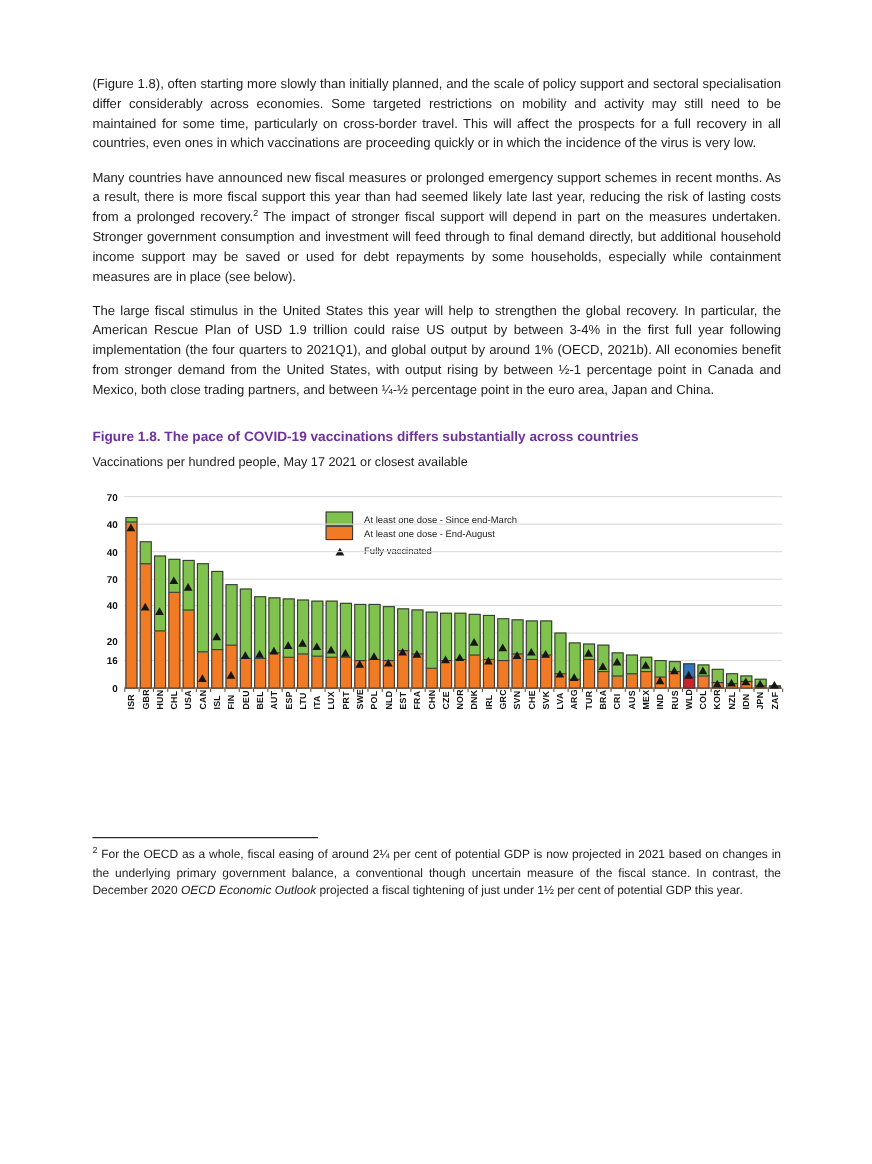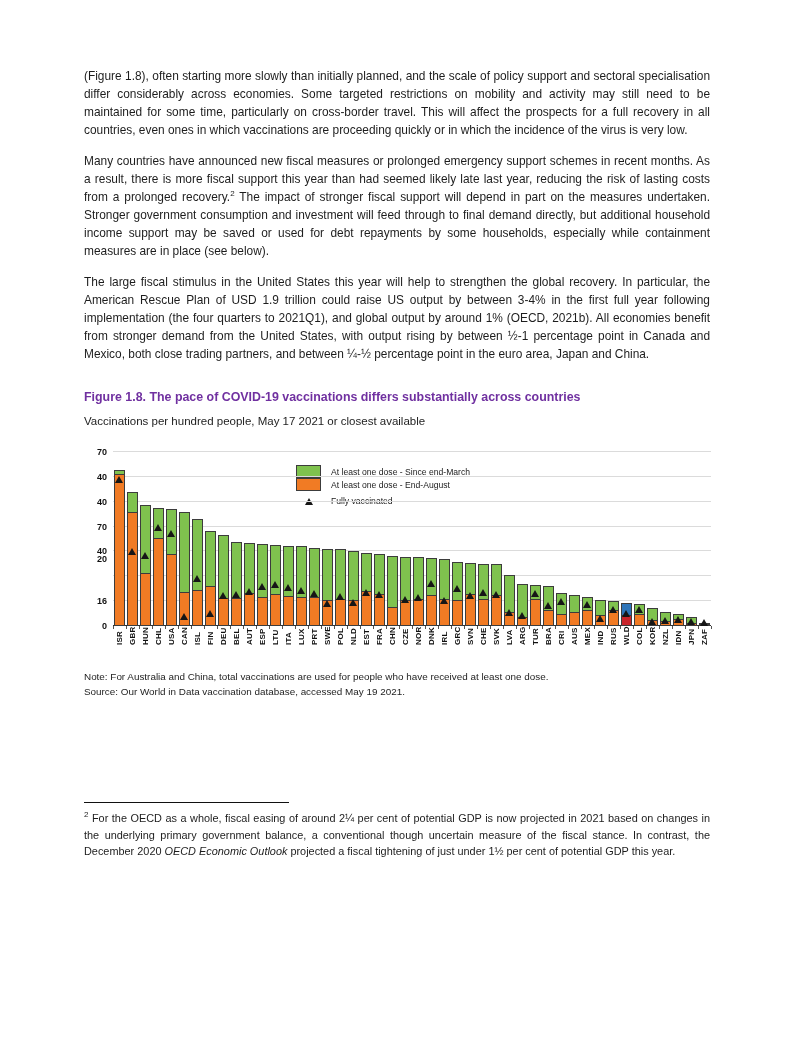--- a/index.html
+++ b/index.html
@@ -83,21 +83,21 @@
           <span class="key key-tri">
               <span class="tri" style="position:static"></span>
             </span>
           <span class="ltext">Fully vaccinated</span>
         </div>
       </div>
     <div class="ylab" style="bottom: -5px;">0</div>
         <div class="grid" style="bottom: 24.8571px;"></div>
         <div class="ylab" style="bottom: 19.8571px;">16</div>
         <div class="grid" style="bottom: 49.7143px;"></div>
-        <div class="ylab" style="bottom: 62px;">20</div>
+        <div class="ylab" style="bottom: 38px;">20</div>
         <div class="grid" style="bottom: 74.5714px;"></div>
         <div class="ylab" style="bottom: 69.5714px;">40</div>
         <div class="grid" style="bottom: 99.4286px;"></div>
         <div class="ylab" style="bottom: 94.4286px;">70</div>
         <div class="grid" style="bottom: 124.286px;"></div>
         <div class="ylab" style="bottom: 119.286px;">40</div>
         <div class="grid" style="bottom: 149.143px;"></div>
         <div class="ylab" style="bottom: 144.143px;">40</div>
         <div class="grid" style="bottom: 174px;"></div>
         <div class="ylab" style="bottom: 169px;">70</div>
@@ -326,24 +326,20 @@
         <div class="tick" style="left: 572px;"></div>
         <div class="seg" style="left: 586px; bottom: 0px; width: 11px; height: 1.98857px; background: rgb(241, 123, 36);"></div>
         <div class="seg" style="left: 586px; bottom: 0.988571px; width: 11px; height: 1.5px; background: rgb(127, 194, 78);"></div>
         <div class="tri" style="left: 587px; bottom: 0px;"></div>
         <div class="xlab" style="left: 587px; top: 193px;">ZAF</div>
         <div class="tick" style="left: 585px;"></div>
         <div class="tick" style="left: 598px;"></div>
       </div>
   </div>
 
-  <div class="notes">
-    <div>Note: For Australia and China, total vaccinations are used for people who have received at least one dose.</div>
-    <div>Source: Our World in Data vaccination database, accessed May 19 2021.</div>
-  </div>
 
 
   <div class="fn-rule"></div>
 
   <p class="footnote"><sup class="ref">2</sup><span> For the OECD as a whole, fiscal easing of around 2¼ per cent of potential GDP is now projected in 2021 based on changes in the underlying primary government balance, a conventional though uncertain measure of the fiscal stance. In contrast, the December 2020 </span><span class="it">OECD Economic Outlook</span><span> projected a fiscal tightening of just under 1½ per cent of potential GDP this year.</span></p>
 
 
 </div>
 
 </body></html>

